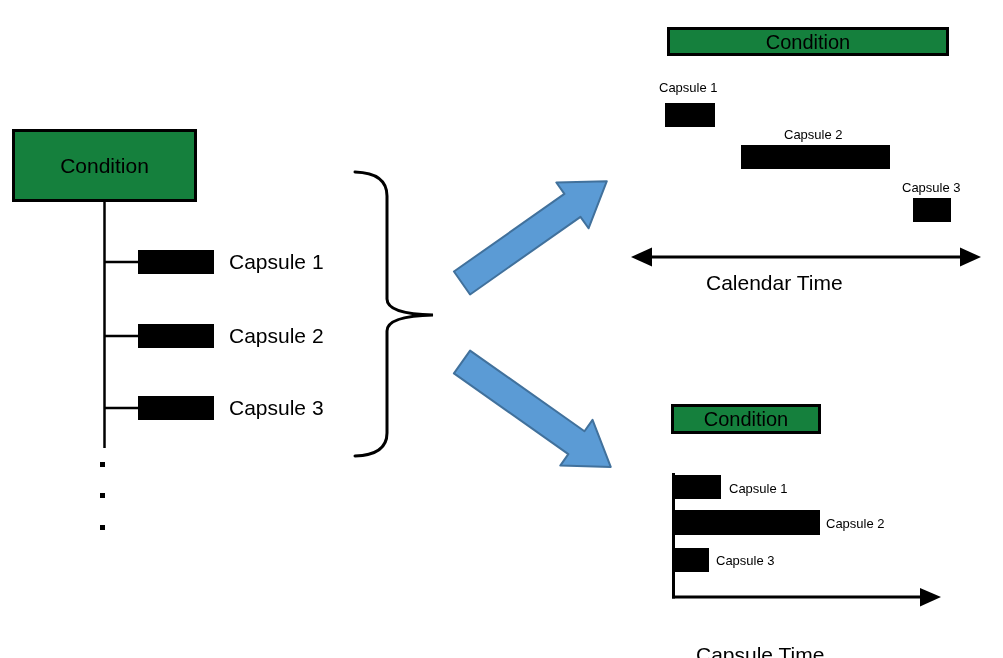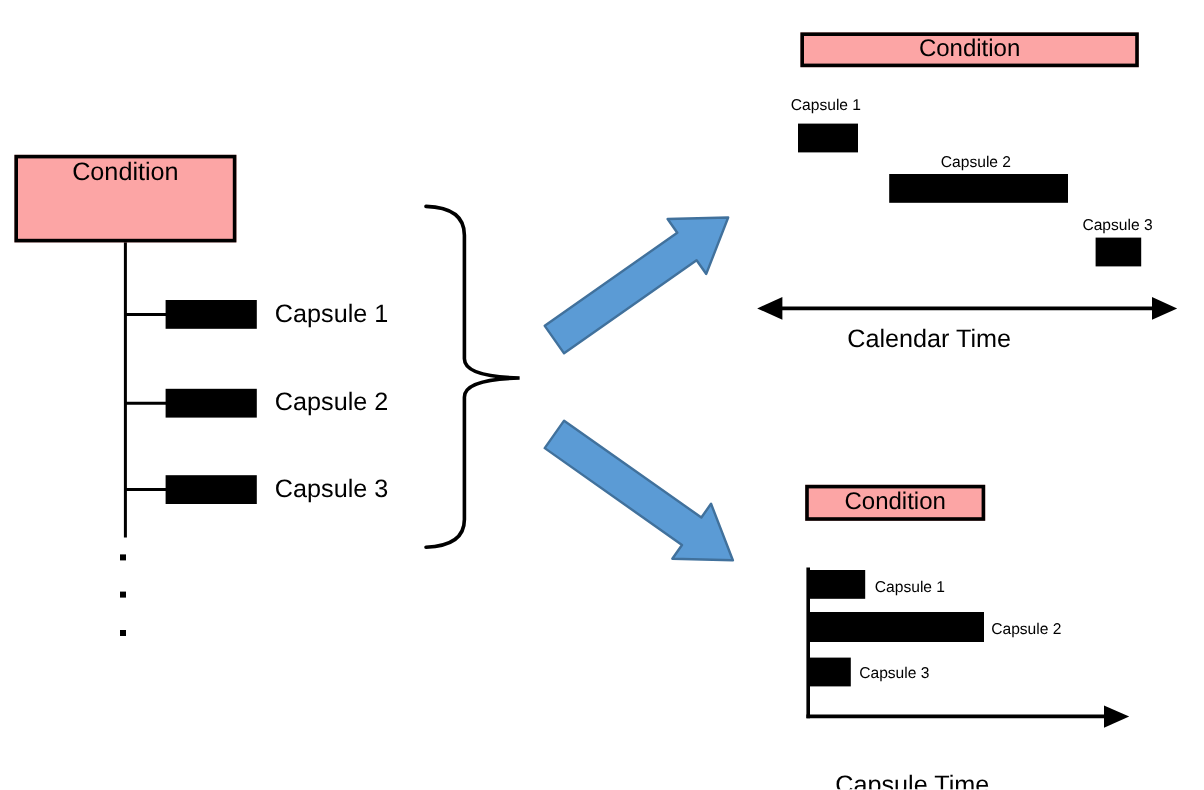--- a/index.html
+++ b/index.html
@@ -2,22 +2,22 @@
 <html><head>
 <meta charset="utf-8">
 <style>
   html,body { margin:0; padding:0; background:#fff; }
   .canvas {
     position:relative; width:1003px; height:658px; background:#ffffff;
     font-family:"Liberation Sans", sans-serif; color:#000; overflow:hidden;
   }
   svg.layer { position:absolute; left:0; top:0; }
   .box {
-    position:absolute; border:3px solid #000; background:#fca5a5;
-    display:flex; justify-content:center;
+    position:absolute; border:3px solid #000; background:#15803d;
+    display:flex; align-items:center; justify-content:center;
     box-sizing:border-box;
   }
   .box span { display:block; }
   .bar { position:absolute; background:#000; }
   .lbl-lg { position:absolute; font-size:21px; line-height:24px; white-space:nowrap; }
   .lbl-md { position:absolute; font-size:20px; line-height:22px; white-space:nowrap; }
   .lbl-sm { position:absolute; font-size:13px; line-height:15px; white-space:nowrap; }
   .center { }
   .dot { position:absolute; width:5px; height:5px; background:#000; }
 </style>

